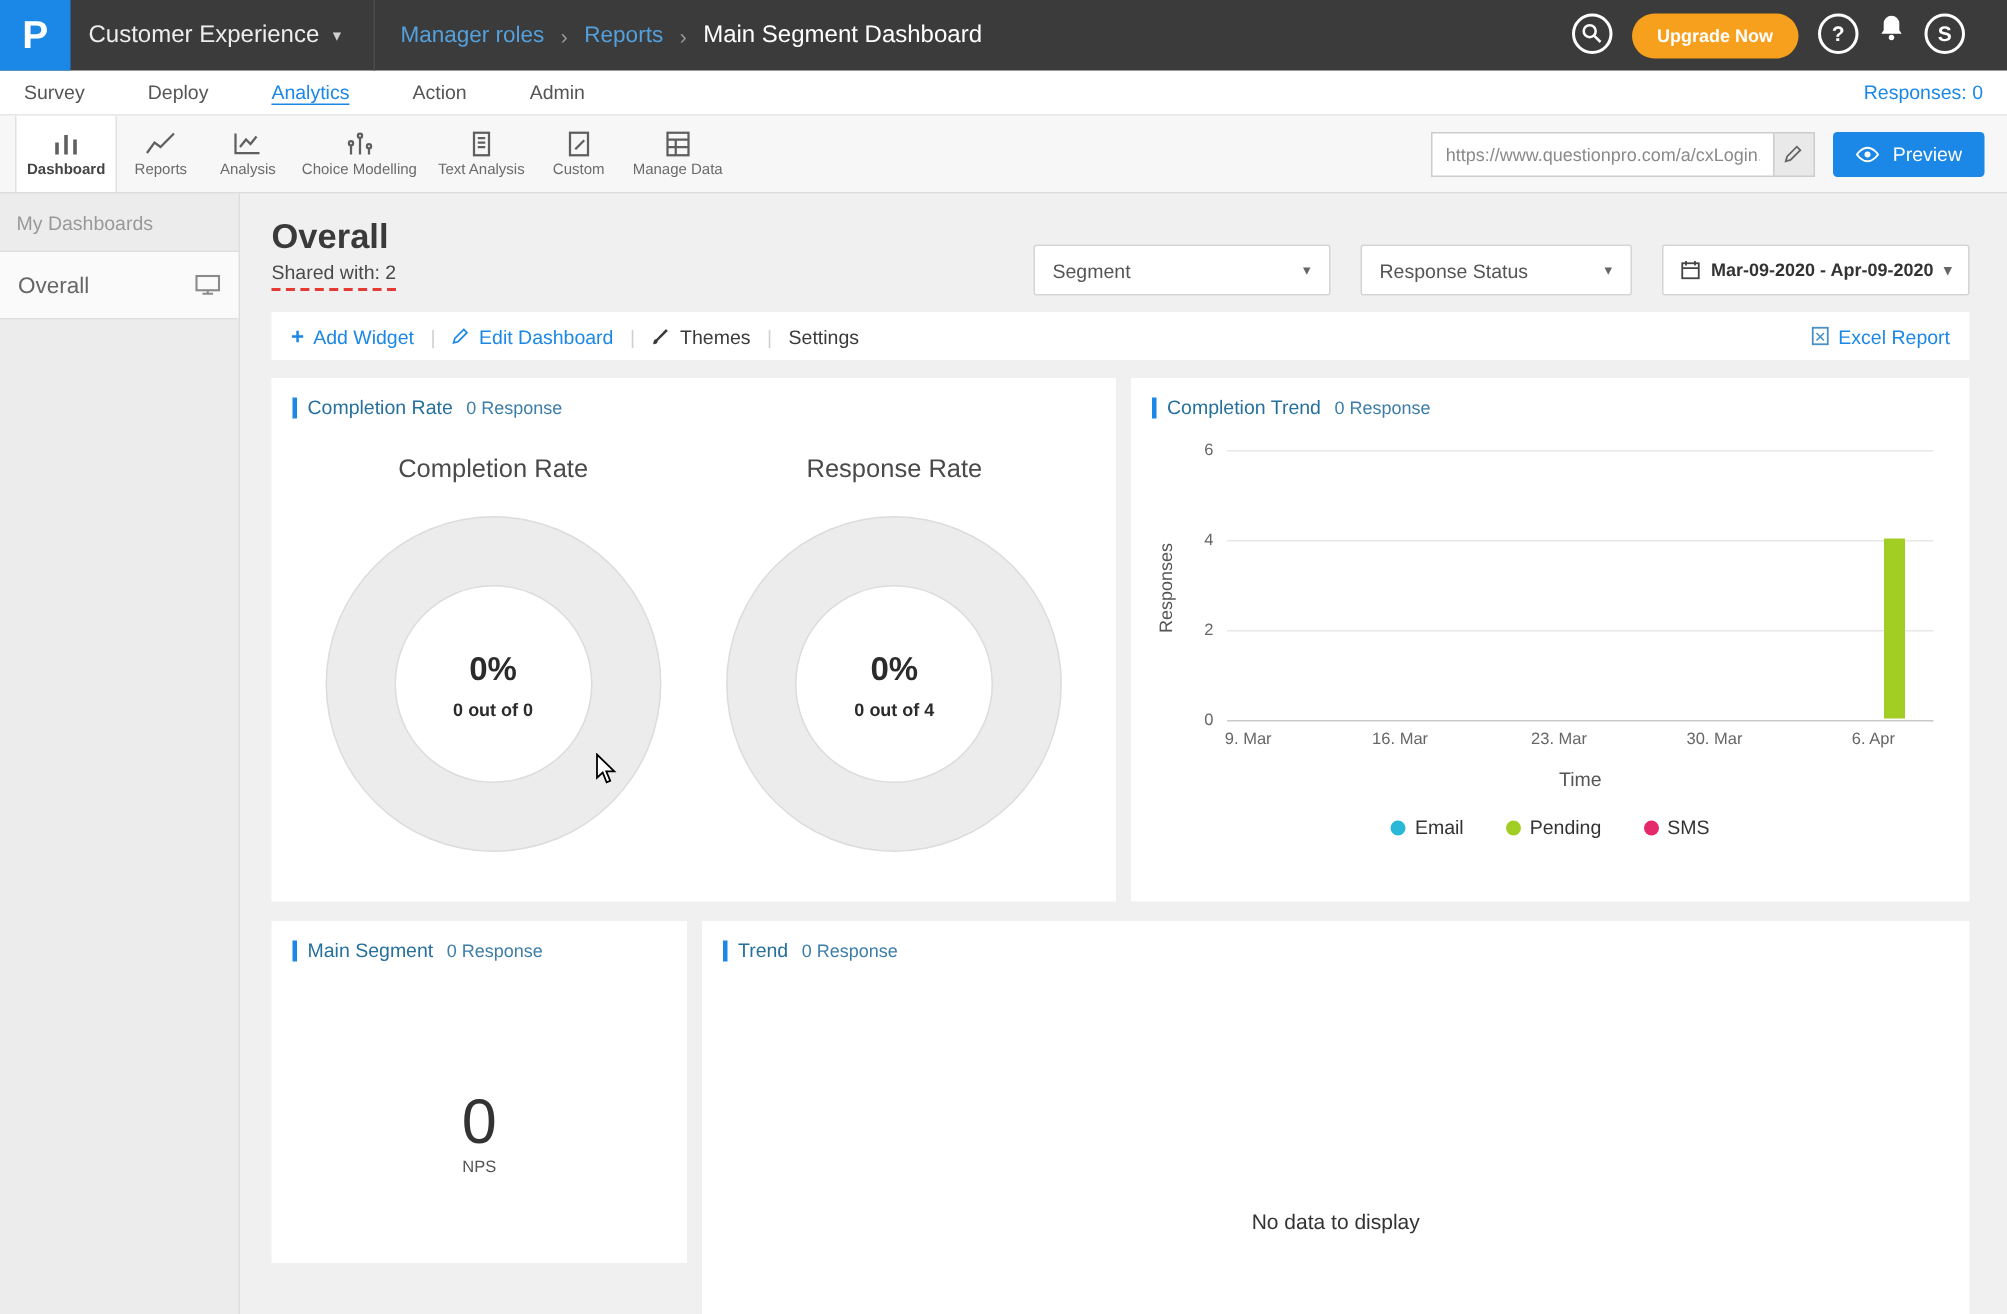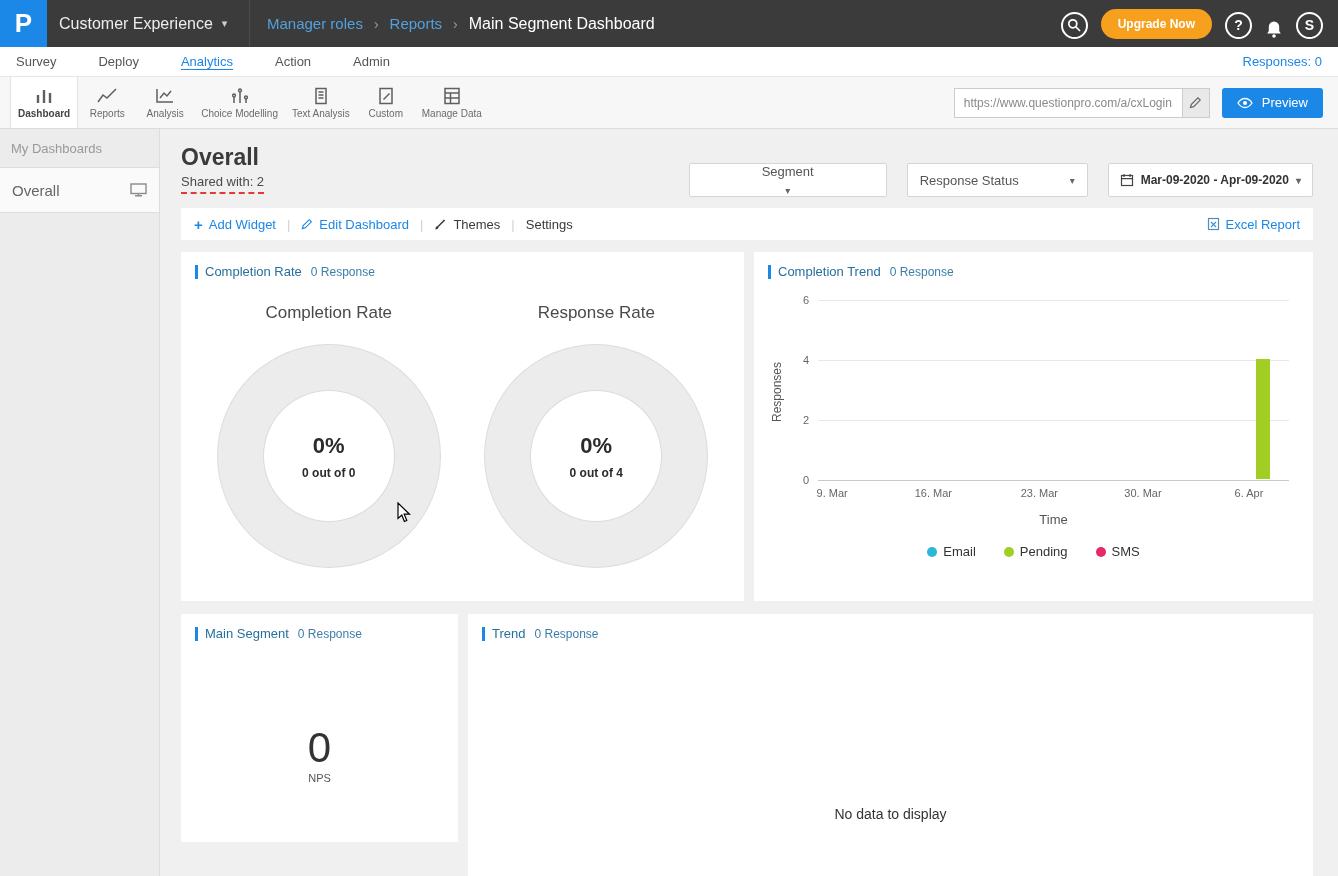--- a/index.html
+++ b/index.html
@@ -13,21 +13,21 @@
   
   .header { position:absolute; top:0; left:0; right:0; height:47px; background:#3b3b3b; display:flex; align-items:center; z-index:5; }
   .brand { display:flex; align-items:center; width:250px; height:100%; border-right:1px solid #4c4c4c; cursor:pointer; }
   .logo { width:47px; height:47px; background:#1b87e6; color:#fff; font-size:26px; font-weight:bold; display:flex; align-items:center; justify-content:center; flex:none; }
   .brand-name { color:#ededed; font-size:16px; margin-left:12px; white-space:nowrap; }
   .brand .caret { color:#cfcfcf; margin-left:9px; font-size:11px; }
   .breadcrumb { display:flex; align-items:center; gap:11px; margin-left:17px; font-size:15px; }
   .breadcrumb a { color:#54a0dc; text-decoration:none; cursor:pointer; }
   .breadcrumb .sep { color:#9a9a9a; font-size:14px; }
   .breadcrumb .current { color:#fff; font-size:16px; }
-  .header-right { margin-left:auto; display:flex; align-items:flex-end; gap:13px; padding-right:15px; }
+  .header-right { margin-left:auto; display:flex; align-items:flex-start; gap:13px; padding-right:28px; }
   .circle-icon { width:27px; height:27px; border:2px solid #fff; border-radius:50%; display:flex; align-items:center; justify-content:center; color:#fff; font-size:14px; font-weight:bold; cursor:pointer; flex:none; }
   .upgrade-btn { background:#f7a01d; color:#fff; font-size:12px; font-weight:bold; padding:8px 17px; border-radius:15px; border:none; cursor:pointer; }
   .bell-wrap { cursor:pointer; display:flex; align-items:center; }
   
   .nav-row { position:absolute; top:47px; left:0; right:0; height:30px; background:#fff; border-bottom:1px solid #e6e6e6; display:flex; align-items:center; padding:0 16px; z-index:4; }
   .nav-item { font-size:13px; color:#555; margin-right:42px; cursor:pointer; }
   .nav-item.active { color:#1b87e6; text-decoration:underline; text-underline-offset:3px; }
   .responses { margin-left:auto; color:#1b87e6; font-size:13px; cursor:pointer; }
   
   .toolbar { position:absolute; top:77px; left:0; right:0; height:52px; background:#f7f7f7; border-bottom:1px solid #dcdcdc; display:flex; align-items:stretch; padding-left:10px; z-index:3; }
@@ -45,21 +45,21 @@
   .sidebar-item { height:46px; background:#fafafa; border-top:1px solid #ddd; border-bottom:1px solid #ddd; display:flex; align-items:center; justify-content:space-between; padding:0 12px; color:#666; font-size:15px; cursor:pointer; }
   .sidebar-links { display:flex; gap:30px; padding:16px 13px; font-size:13px; }
   .sidebar-links a { color:#1b87e6; cursor:pointer; text-decoration:none; }
   
   .main { position:absolute; top:129px; left:160px; right:0; bottom:0; overflow:hidden; }
   .title-row { position:relative; padding:15px 25px 0 21px; }
   .page-title { font-size:23px; color:#3a3a3a; font-weight:bold; line-height:27px; }
   .shared { display:inline-block; margin-top:3px; font-size:13px; color:#4a4a4a; padding-bottom:3px; border-bottom:2px dashed #e53935; }
   .filters { position:absolute; top:34px; right:25px; display:flex; gap:20px; }
   .select { height:34px; background:#fff; border:1px solid #d5d5d5; border-radius:2px; display:flex; align-items:center; justify-content:space-between; padding:0 12px; font-size:13px; color:#555; cursor:pointer; }
-  .select.seg { width:198px;flex-direction:column; } .select.resp { width:181px; }
+  .select.seg { width:198px; } .select.resp { width:181px; }
   .caret-sm { font-size:10px; color:#666; }
   .datebox { height:34px; background:#fff; border:1px solid #d5d5d5; border-radius:2px; display:flex; align-items:center; gap:7px; padding:0 11px; font-size:12px; font-weight:bold; color:#333; cursor:pointer; }
   .action-bar { margin:14px 25px 0 21px; background:#fff; height:32px; display:flex; align-items:center; padding:0 13px; font-size:13px; gap:11px; }
   .action-link { display:flex; align-items:center; gap:6px; color:#1b87e6; cursor:pointer; white-space:nowrap; }
   .action-link.dark { color:#3a3a3a; }
   .action-sep { color:#d0d0d0; }
   .plus-glyph { font-size:15px; font-weight:bold; line-height:1; }
   .excel { margin-left:auto; display:flex; align-items:center; gap:6px; color:#1b87e6; cursor:pointer; }
   
   .widgets { margin:12px 25px 0 21px; }

